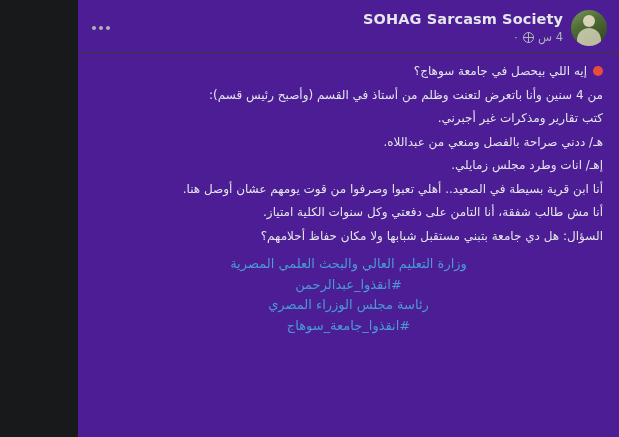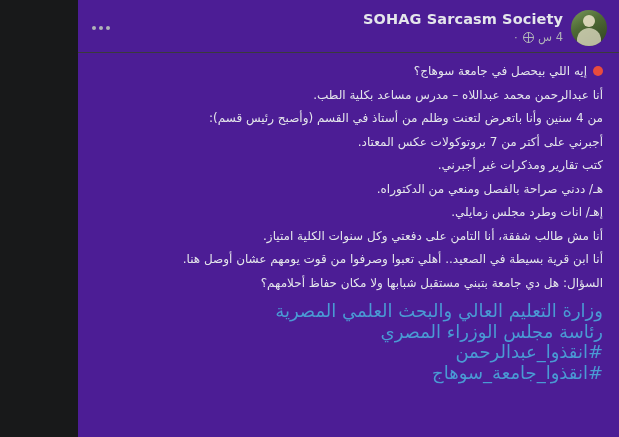--- a/index.html
+++ b/index.html
@@ -174,24 +174,25 @@
     height: 10px;
     border-radius: 50%;
     background: #e84c3d;
     flex: none;
     margin-top: 5px;
     display: inline-block;
   }
   .tag {
     display: block;
     color: #4a9ad4;
-    font-size: 18px;
+    font-size: 13px;
     line-height: 20.5px;
     text-decoration: none;
     cursor: pointer;
+    text-align: center;
   }
   .tag-block {
     margin-top: 8px;
   }
 </style>
 </head>
 <body>
 
 <div class="post">
 
@@ -215,31 +216,29 @@
       </div>
     </div>
   </div>
   <div class="header-sep"></div>
 
   <div class="post-body">
     <p class="line first">
       <span class="bullet-dot"></span>
       <span>إيه اللي بيحصل في جامعة سوهاج؟</span>
     </p>
-    <p class="line">أنا عبدالرحمن محمد عبداللاه – مدرس مساعد بكلية الطب.</p>
     <p class="line">من 4 سنين وأنا باتعرض لتعنت وظلم من أستاذ في القسم (وأصبح رئيس قسم):</p>
-    <p class="line">أجبرني على أكتر من 7 بروتوكولات عكس المعتاد.</p>
     <p class="line">كتب تقارير ومذكرات غير أجبرني.</p>
-    <p class="line">هـ/ ددني صراحة بالفصل ومنعي من الدكتوراه.</p>
+    <p class="line">هـ/ ددني صراحة بالفصل ومنعي من عبداللاه.</p>
     <p class="line">إهـ/ انات وطرد مجلس زمايلي.</p>
+    <p class="line">أنا ابن قرية بسيطة في الصعيد.. أهلي تعبوا وصرفوا من قوت يومهم عشان أوصل هنا.</p>
     <p class="line">أنا مش طالب شفقة، أنا التامن على دفعتي وكل سنوات الكلية امتياز.</p>
-    <p class="line">أنا ابن قرية بسيطة في الصعيد.. أهلي تعبوا وصرفوا من قوت يومهم عشان أوصل هنا.</p>
     <p class="line">السؤال: هل دي جامعة بتبني مستقبل شبابها ولا مكان حفاظ أحلامهم؟</p>
 
     <div class="tag-block">
       <a class="tag">وزارة التعليم العالي والبحث العلمي المصرية</a>
+      <a class="tag">#انقذوا_عبدالرحمن</a>
       <a class="tag">رئاسة مجلس الوزراء المصري</a>
-      <a class="tag">#انقذوا_عبدالرحمن</a>
       <a class="tag">#انقذوا_جامعة_سوهاج</a>
     </div>
   </div>
 
 </div>
 
 </body></html>

